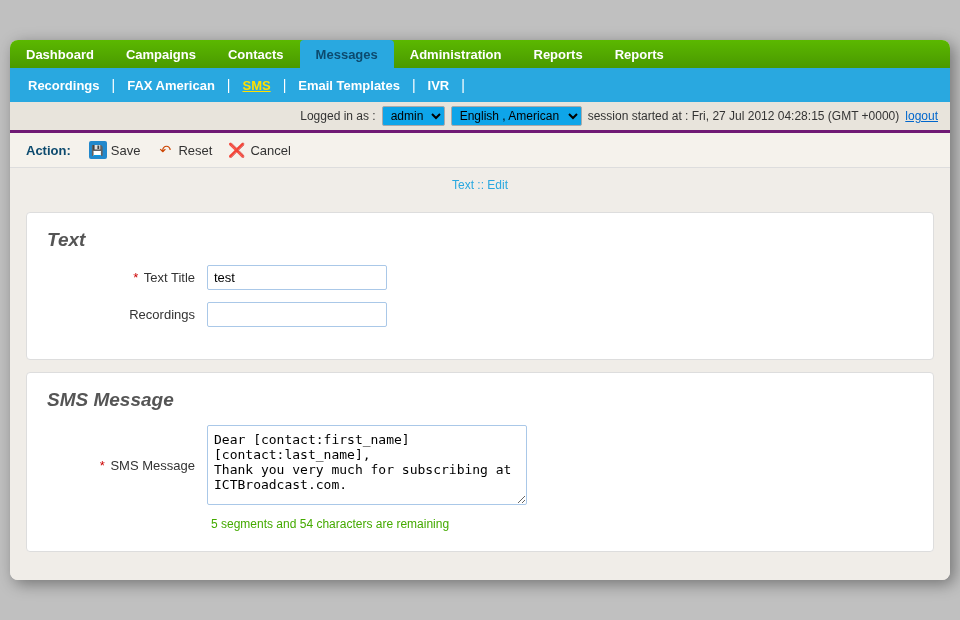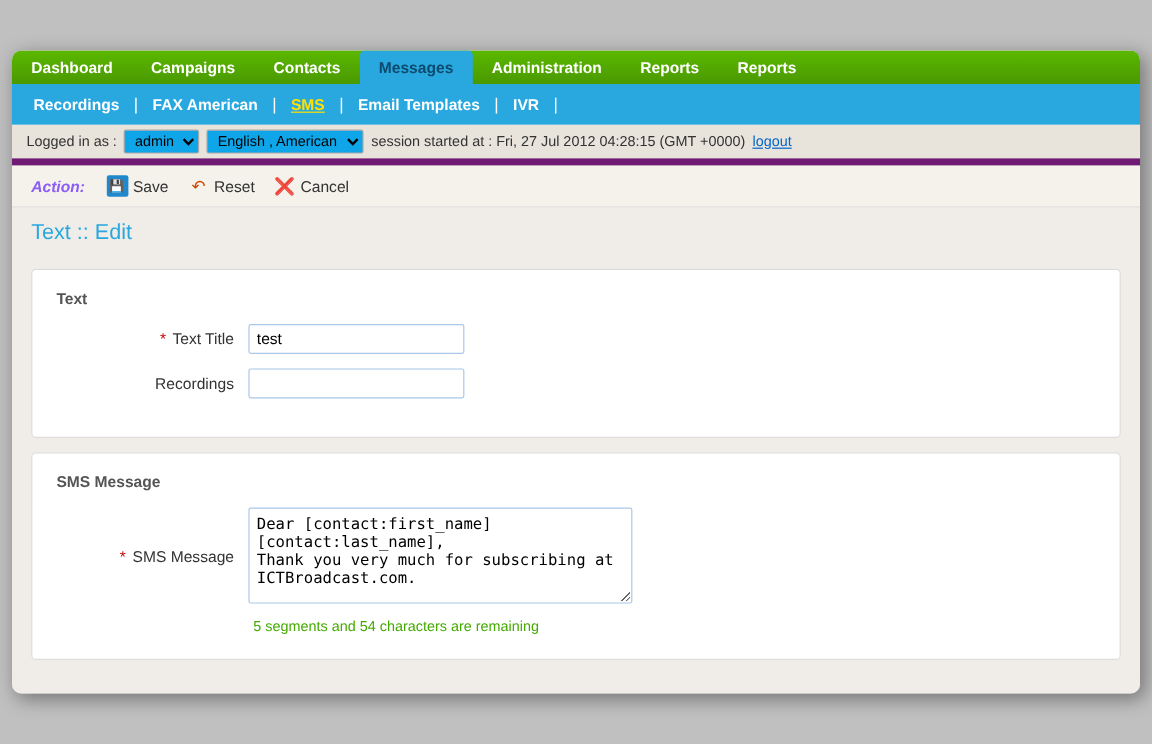--- a/index.html
+++ b/index.html
@@ -67,25 +67,25 @@
       text-decoration: underline;
     }
     .second-nav .sep {
       color: #fff;
       padding: 0 2px;
       font-size: 14px;
     }
     
     .status-bar {
       background: #e8e4dc;
-      border-bottom: 6px solid #701a75;
+      border-bottom: 3px solid #701a75;
       padding: 4px 12px;
       display: flex;
       align-items: center;
-      justify-content: flex-start;
+      justify-content: flex-end;
       font-size: 12px;
       color: #333;
       gap: 6px;
     }
     .status-bar select {
       font-size: 12px;
       padding: 1px 4px;
       border: 1px solid #aaa;
       background: #0ea5e9;
       border-radius: 2px;
@@ -99,24 +99,23 @@
     .action-bar {
       background: #f5f2ec;
       border-bottom: 1px solid #ddd;
       padding: 6px 16px;
       display: flex;
       align-items: center;
       gap: 4px;
     }
     .action-bar .action-label {
       font-weight: bold;
-      color: #8b5cf6;
+      color: #0c4a6e;
       margin-right: 8px;
       font-size: 13px;
-      font-style: italic;
     }
     .action-btn {
       display: flex;
       align-items: center;
       gap: 4px;
       background: none;
       border: none;
       cursor: pointer;
       font-size: 13px;
       color: #333;
@@ -147,38 +146,40 @@
       justify-content: center;
       font-size: 14px;
       color: #cc0000;
     }
     
     .main-content {
       padding: 10px 16px 16px;
       background: #f0ede8;
     }
     .page-title {
-      font-size: 18px;
+      text-align: center;
+      font-size: 12px;
       color: #29a8e0;
       margin-bottom: 20px;
       font-weight: normal;
     }
     
     .form-section {
       background: #fff;
       border: 1px solid #ddd;
       border-radius: 4px;
       margin-bottom: 12px;
       padding: 16px 20px 20px;
     }
     .section-title {
-      font-size: 13px;
+      font-size: 19px;
       font-weight: bold;
       color: #555;
       margin-bottom: 14px;
+      font-style: italic;
     }
     .form-row {
       display: flex;
       align-items: center;
       margin-bottom: 12px;
     }
     .form-row label {
       width: 160px;
       text-align: right;
       padding-right: 12px;

